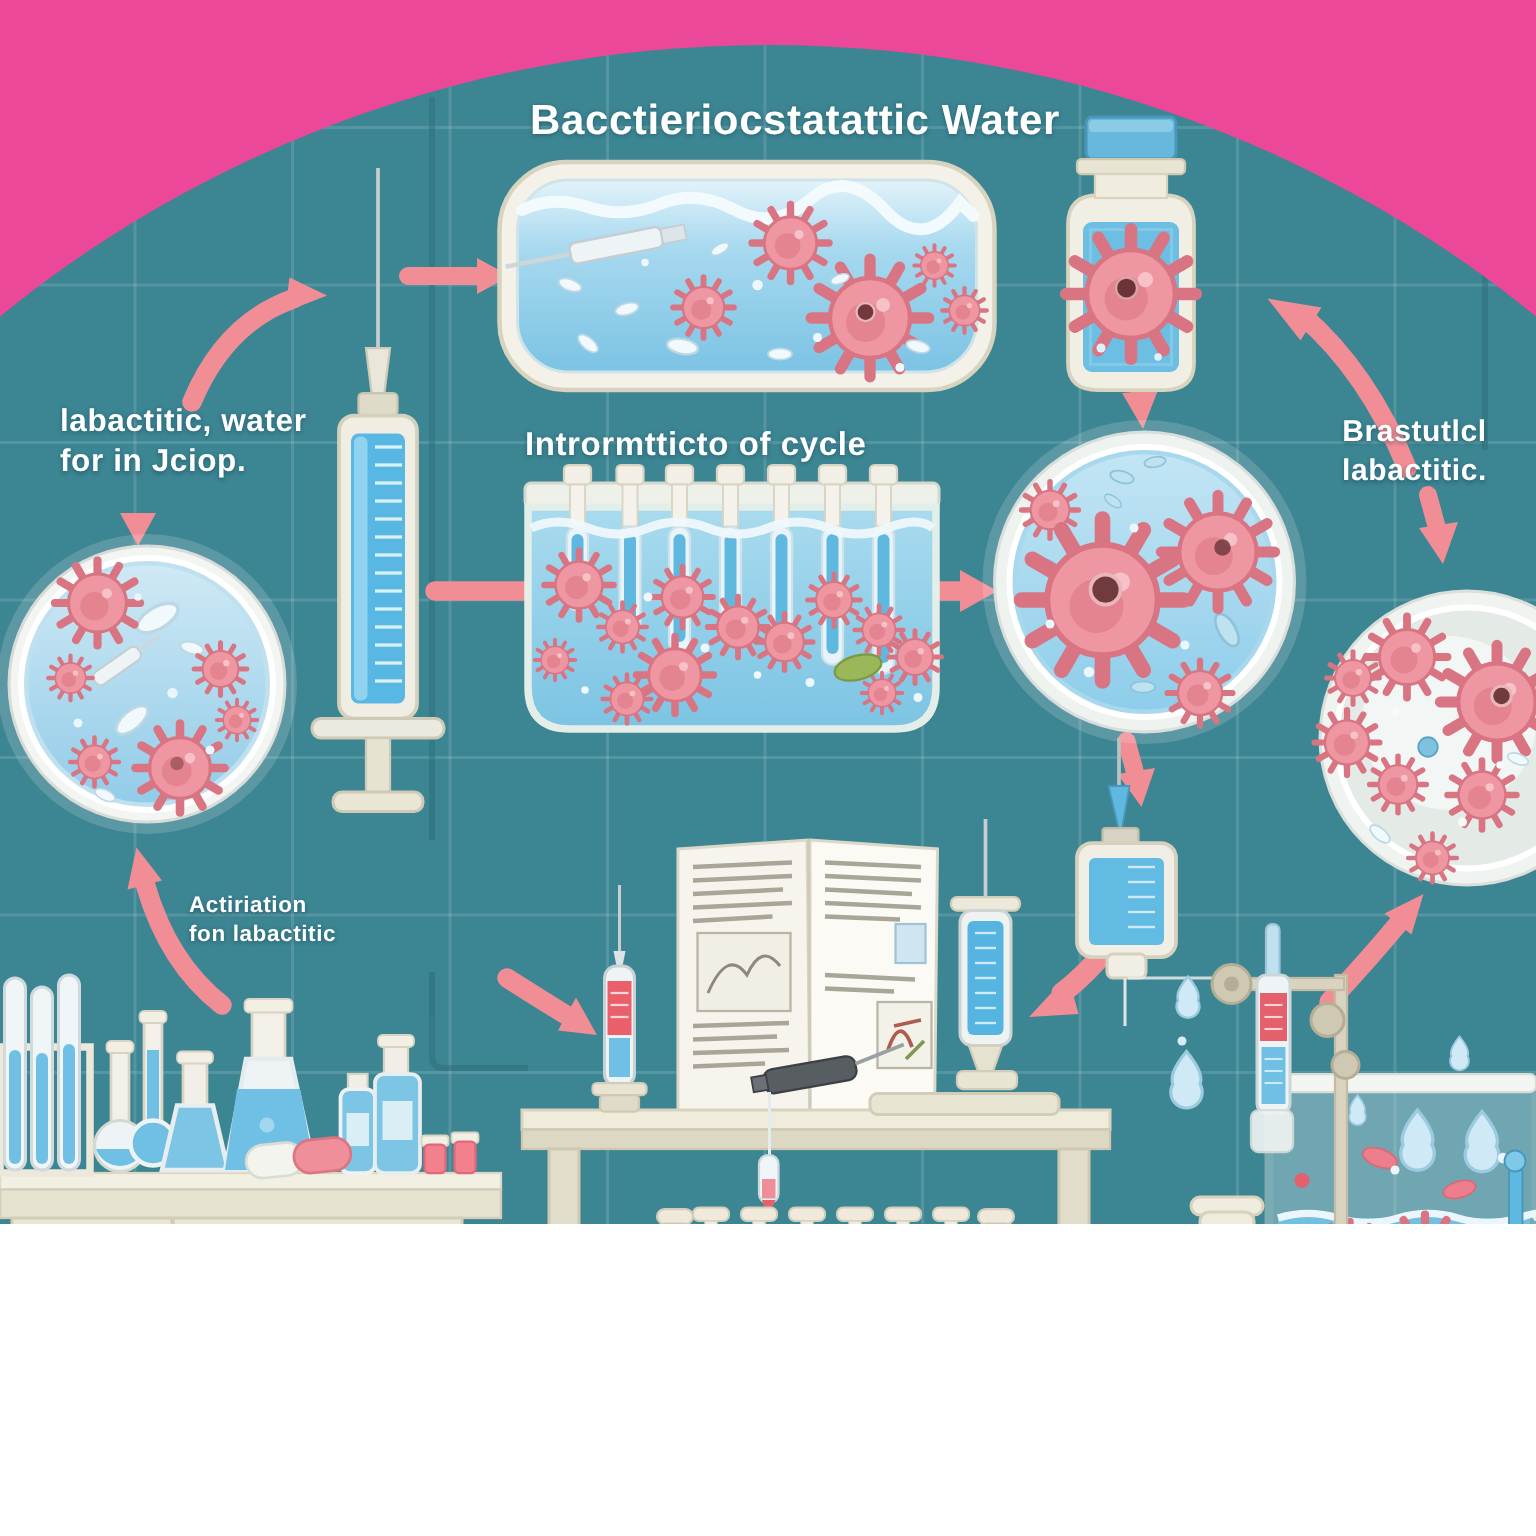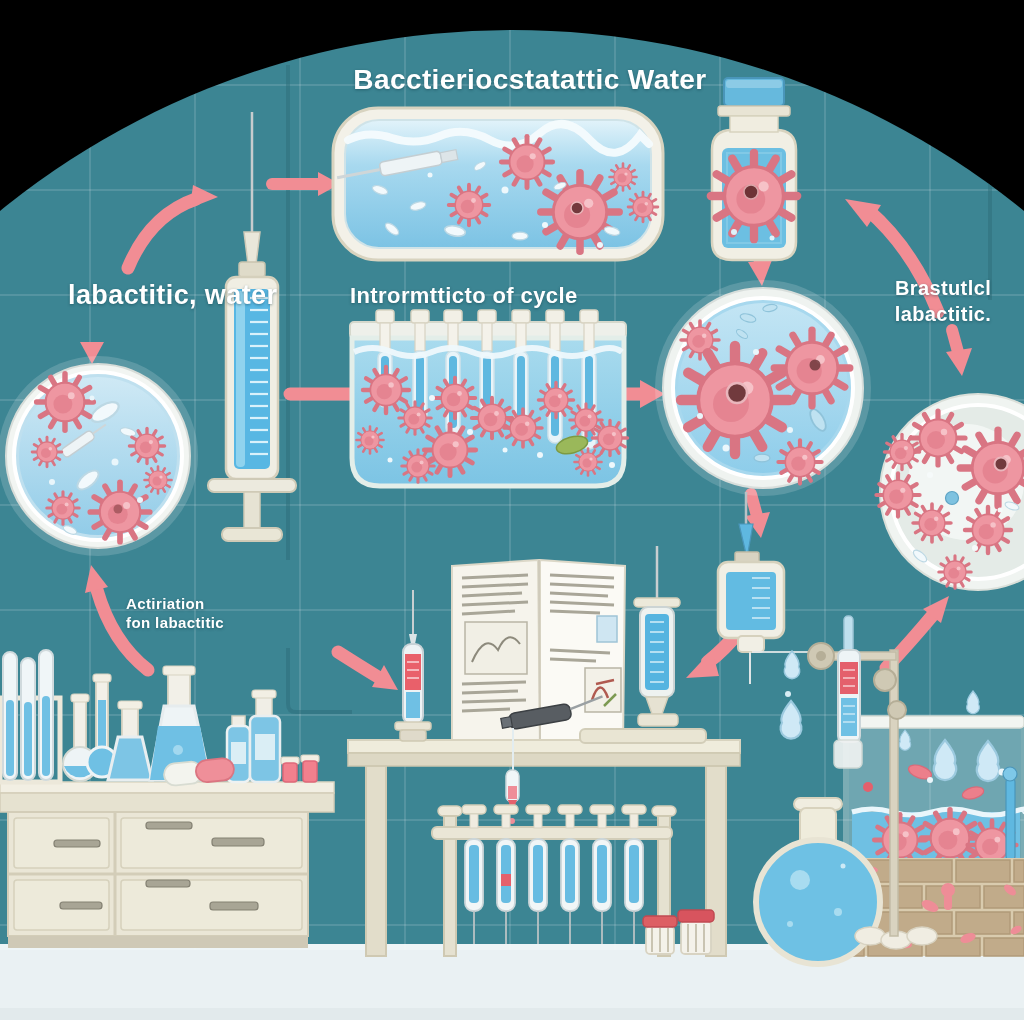--- a/index.html
+++ b/index.html
@@ -1,23 +1,23 @@
 <!DOCTYPE html>
 <html><head>
 <meta charset="utf-8">
 <style>
   html,body{margin:0;padding:0;background:#ffffff;}
-  .canvas{position:relative;width:1024px;height:1020px;overflow:hidden;
-          background:#000000;font-family:"Liberation Sans",sans-serif;}
+  .canvas{position:relative;width:1024px;height:816px;overflow:hidden;
+          background:#ec4899;font-family:"Liberation Sans",sans-serif;}
   .canvas svg{position:absolute;inset:0;display:block;}
   .lbl{position:absolute;color:#fff;font-weight:700;letter-spacing:.4px;
        text-shadow:0 1px 3px rgba(8,52,62,.45);line-height:1.28;}
   .lbl .ln{display:block;}
   .t-title{left:330px;top:62px;width:400px;text-align:center;font-size:28px;}
-  .t-left{left:40px;top:278px;font-size:27px;margin-left:28px;}
+  .t-left{left:40px;top:268px;font-size:21px;}
   .t-cycle{left:350px;top:282px;width:320px;text-align:left;font-size:22px;}
   .t-right{left:866px;top:276px;width:154px;text-align:center;font-size:20px;}
   .t-inject{left:358px;top:514px;width:374px;text-align:center;font-size:21px;}
   .t-activ{left:126px;top:594px;font-size:15px;}
 </style>
 </head>
 <body>
 
 <div class="canvas">
 <svg width="1024" height="1024" viewBox="0 0 1024 1024">
@@ -711,20 +711,21 @@
     </g>
     <use href="#dp" transform="translate(792,662) scale(1.1)"></use>
     <use href="#dp" transform="translate(791,716) scale(1.5)"></use>
     <circle cx="788" cy="694" r="3" fill="#d8ecf4"></circle>
   </g>
 </svg>
 
 <div class="lbl t-title">Bacctieriocstatattic Water</div>
 <div class="lbl t-left">
   <span class="ln">labactitic, water</span>
+  <span class="ln">for in Jciop.</span>
 </div>
 <div class="lbl t-cycle">Intrormtticto of cycle</div>
 <div class="lbl t-right">
   <span class="ln">Brastutlcl</span>
   <span class="ln">labactitic.</span>
 </div>
 <div class="lbl t-activ">
   <span class="ln">Actiriation</span>
   <span class="ln">fon labactitic</span>
 </div>

